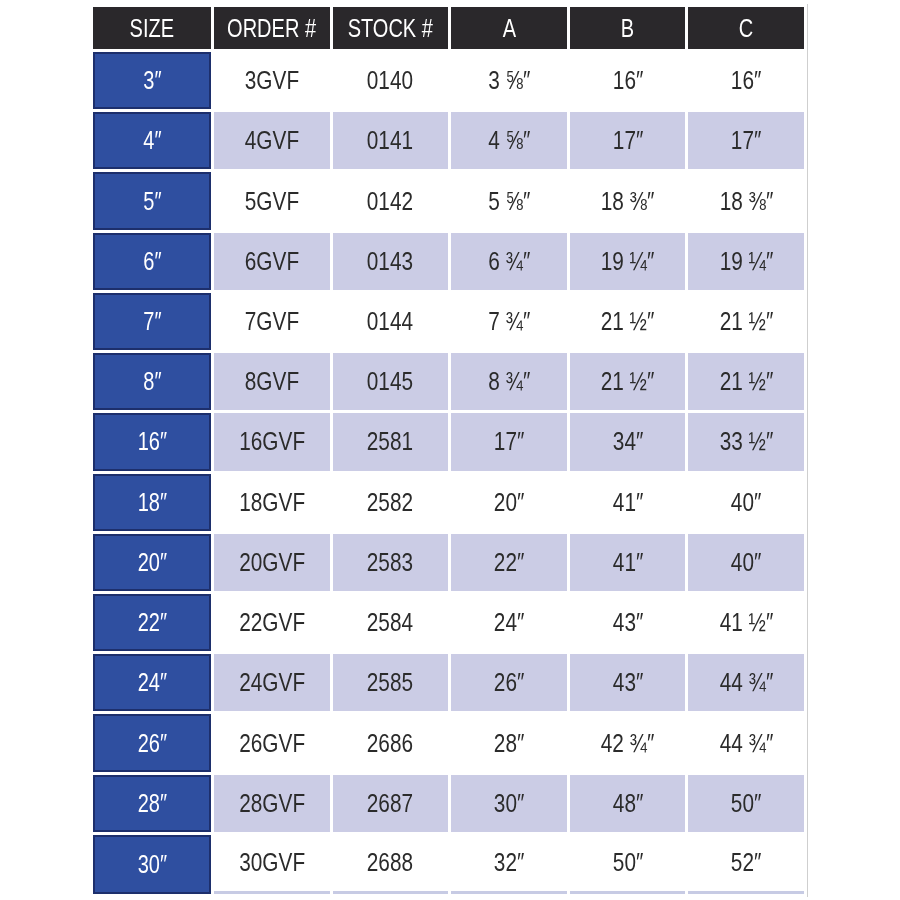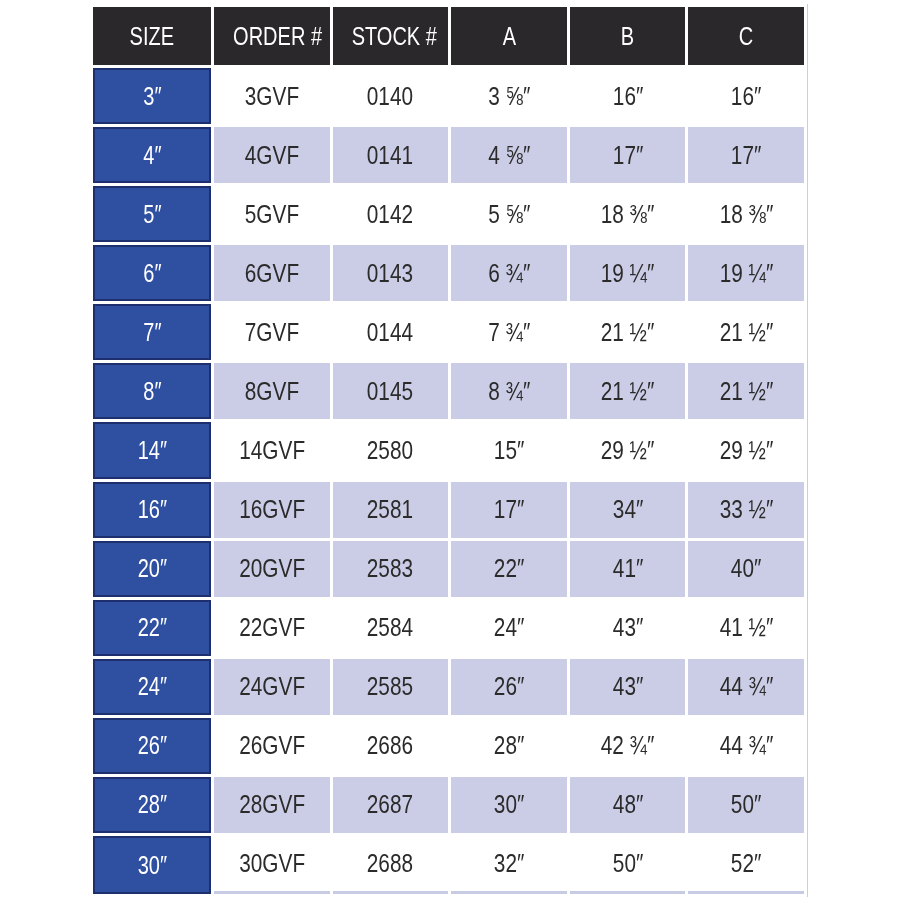--- a/index.html
+++ b/index.html
@@ -24,21 +24,21 @@
   }
   table{
     width:100%;height:100%;
     border-collapse:separate;border-spacing:3px;
     table-layout:fixed;
   }
   col.col-size{width:118px;}
   th{
     background:var(--header-bg);color:var(--header-text);
     font-size:25px;font-weight:normal;height:42px;
-    text-align:center;vertical-align:middle;padding:8px;
+    text-align:center;vertical-align:middle;padding:0;
   }
   td{
     text-align:center;vertical-align:middle;padding:0;
     font-size:26px;color:var(--data-text);
   }
   td.size{
     background:var(--size-bg);
     border:2px solid var(--size-border);
     color:var(--size-text);
     font-size:25px;
@@ -120,35 +120,35 @@
             <td class="data"><span class="cond">21 ½″</span></td>
           </tr>
           <tr class="even">
             <td class="size"><span class="cond">8″</span></td>
             <td class="data"><span class="cond">8GVF</span></td>
             <td class="data"><span class="cond">0145</span></td>
             <td class="data"><span class="cond">8 ¾″</span></td>
             <td class="data"><span class="cond">21 ½″</span></td>
             <td class="data"><span class="cond">21 ½″</span></td>
           </tr>
-          <tr class="odd">
-            <td class="size"><span class="cond">14″</span></td>
-            <td class="data"><span class="cond">14GVF</span></td>
-            <td class="data"><span class="cond">2580</span></td>
-            <td class="data"><span class="cond">15″</span></td>
-            <td class="data"><span class="cond">29 ½″</span></td>
-            <td class="data"><span class="cond">29 ½″</span></td>
-          </tr>
           <tr class="even">
             <td class="size"><span class="cond">16″</span></td>
             <td class="data"><span class="cond">16GVF</span></td>
             <td class="data"><span class="cond">2581</span></td>
             <td class="data"><span class="cond">17″</span></td>
             <td class="data"><span class="cond">34″</span></td>
             <td class="data"><span class="cond">33 ½″</span></td>
+          </tr>
+          <tr class="odd">
+            <td class="size"><span class="cond">18″</span></td>
+            <td class="data"><span class="cond">18GVF</span></td>
+            <td class="data"><span class="cond">2582</span></td>
+            <td class="data"><span class="cond">20″</span></td>
+            <td class="data"><span class="cond">41″</span></td>
+            <td class="data"><span class="cond">40″</span></td>
           </tr>
           <tr class="even">
             <td class="size"><span class="cond">20″</span></td>
             <td class="data"><span class="cond">20GVF</span></td>
             <td class="data"><span class="cond">2583</span></td>
             <td class="data"><span class="cond">22″</span></td>
             <td class="data"><span class="cond">41″</span></td>
             <td class="data"><span class="cond">40″</span></td>
           </tr>
           <tr class="odd">

